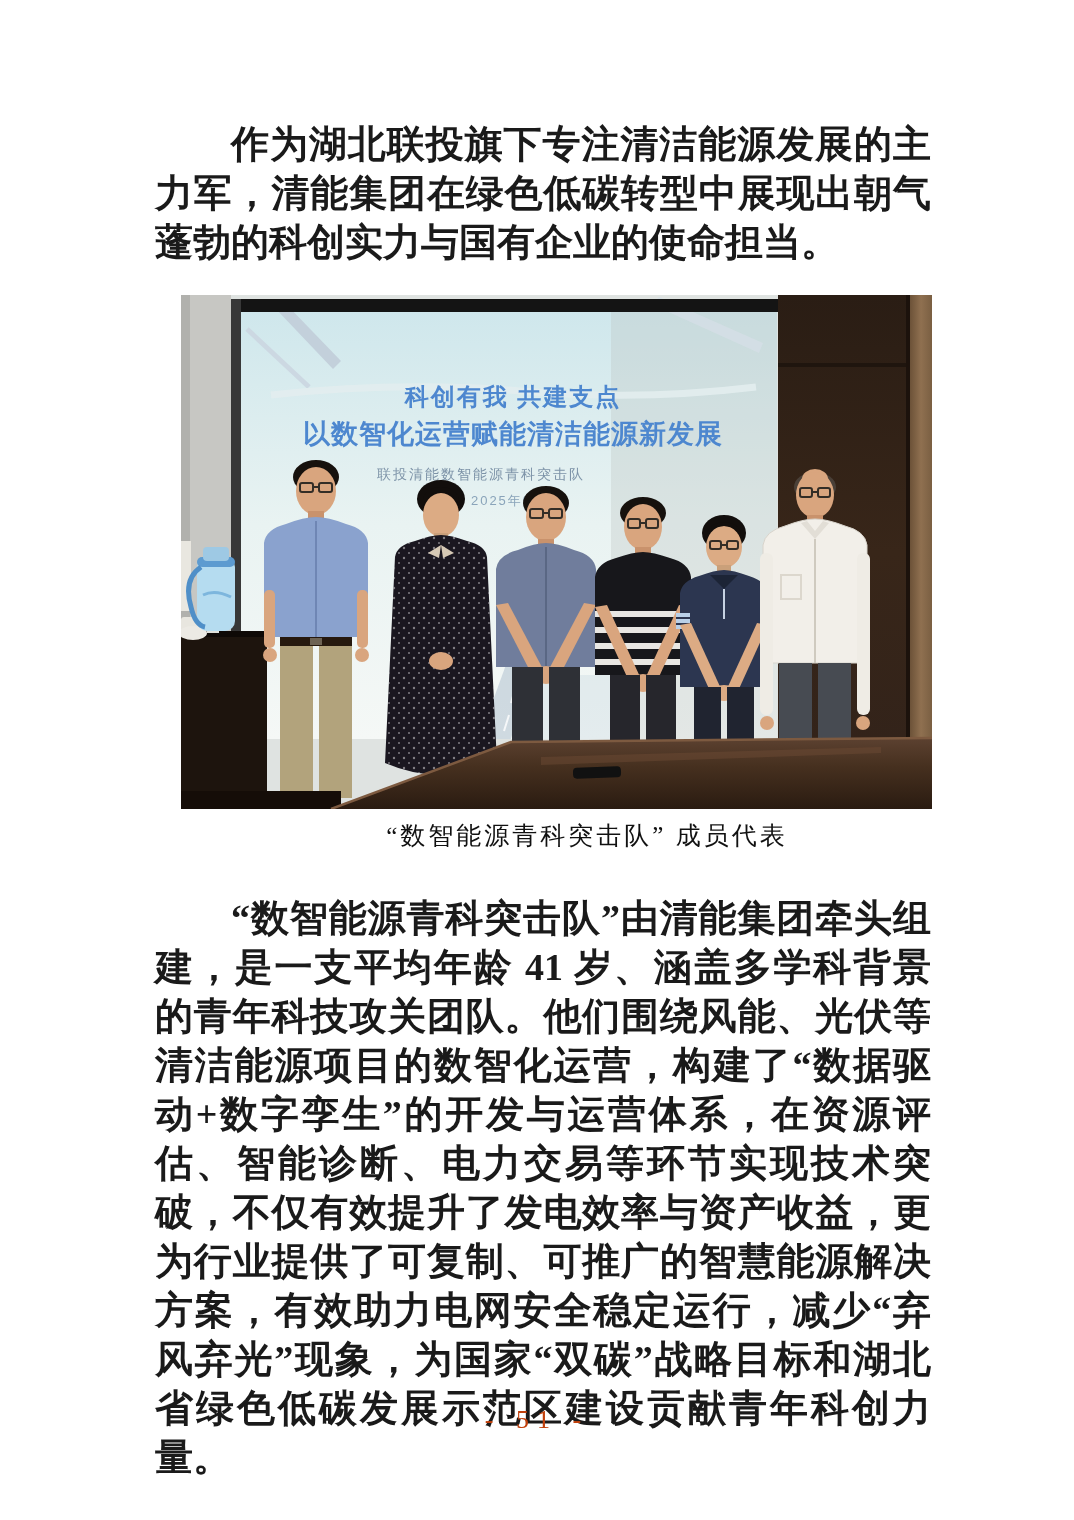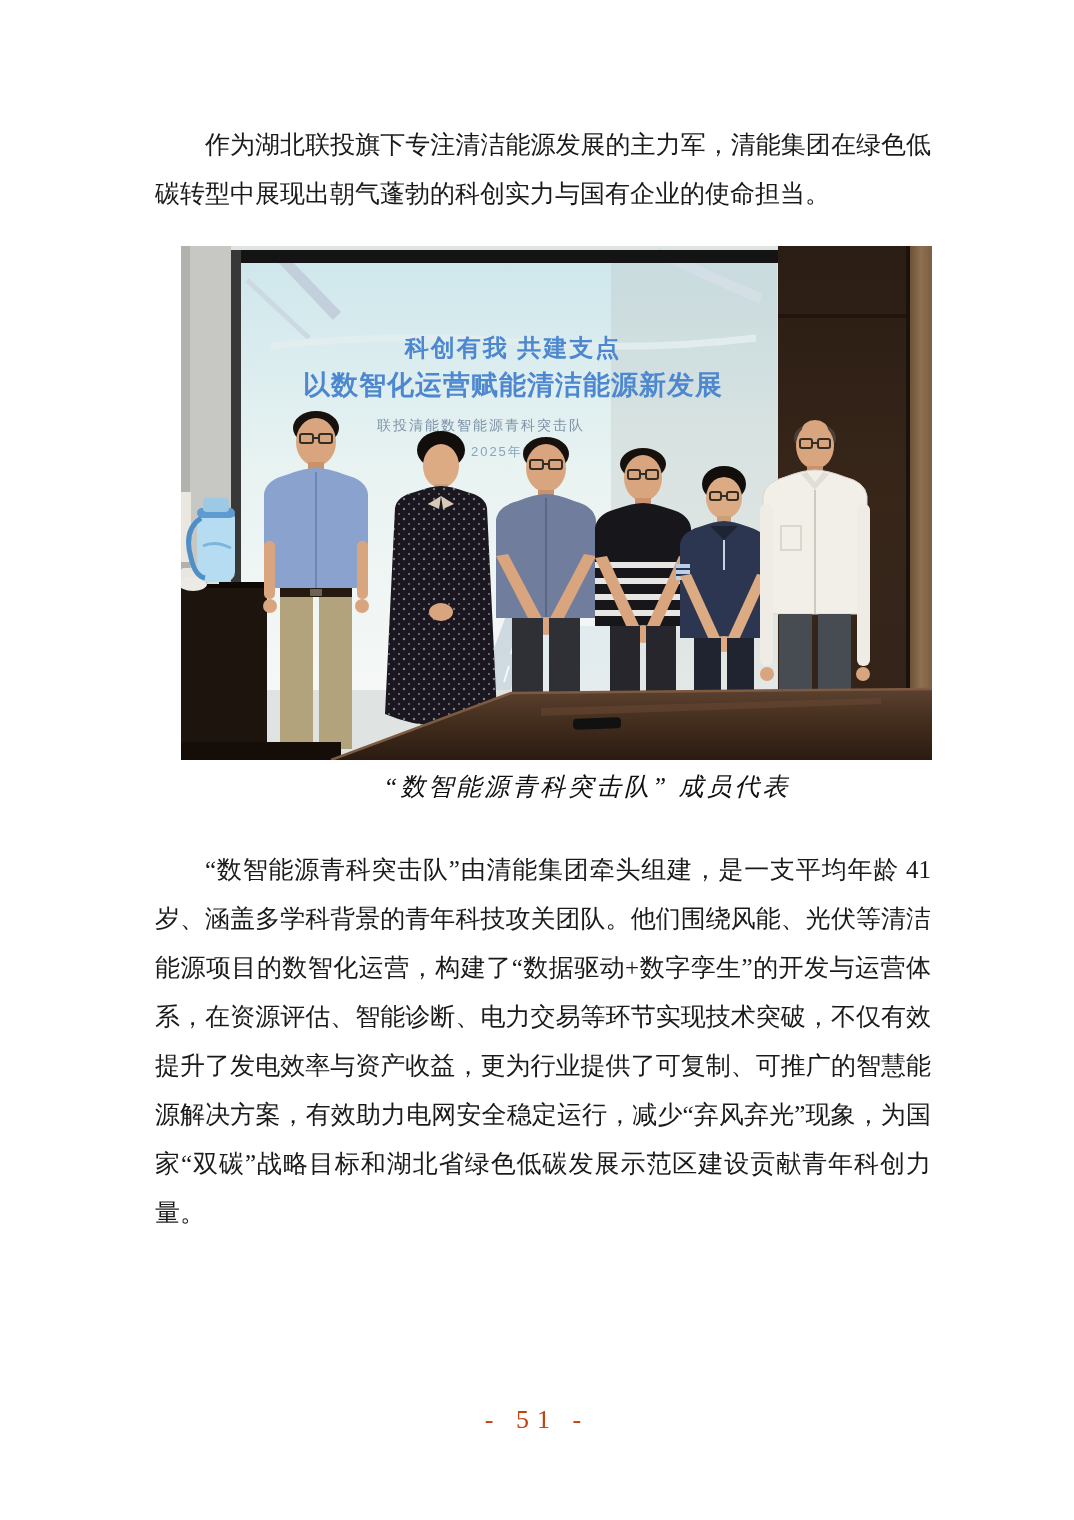--- a/index.html
+++ b/index.html
@@ -2,27 +2,27 @@
 <html><head>
 <meta charset="utf-8">
 <style>
   html,body { margin:0; padding:0; background:#ffffff; }
   .page {
     position:relative; width:1074px; height:1520px; background:#ffffff;
     overflow:hidden; font-family:"Liberation Serif", serif; color:#181818;
   }
   .content { position:absolute; left:155px; top:120px; width:776px; }
   .body-par {
-    margin:0; font-size:25px; line-height:49px; text-align:justify;
-    text-indent:2em; color:#1a1a1a; font-weight:400;
+    margin:0; font-size:38px; line-height:49px; text-align:justify;
+    text-indent:2em; color:#1a1a1a; font-weight:700;
   }
   .photo-fig { margin:12px 0 0 10px; width:812px; padding:16px; }
   .photo-frame { width:751px; height:514px; display:block; }
   .photo-caption {
-    text-align:center; font-size:25px; font-style:italic; margin-top:10px;
+    text-align:center; font-size:25px; margin-top:10px;
     color:#111; letter-spacing:3px;
   }
   .par-2 { margin-top:26px; }
   .page-number {
     position:absolute; top:1405px; left:0; width:1074px; text-align:center;
     font-size:26px; color:#c2410c; letter-spacing:8px;
   }
   
   .slide-t1 { font:bold 24px "Liberation Sans", sans-serif; fill:#4d87cf; letter-spacing:2px; }
   .slide-t2 { font:bold 27px "Liberation Sans", sans-serif; fill:#4d87cf; letter-spacing:1px; }

